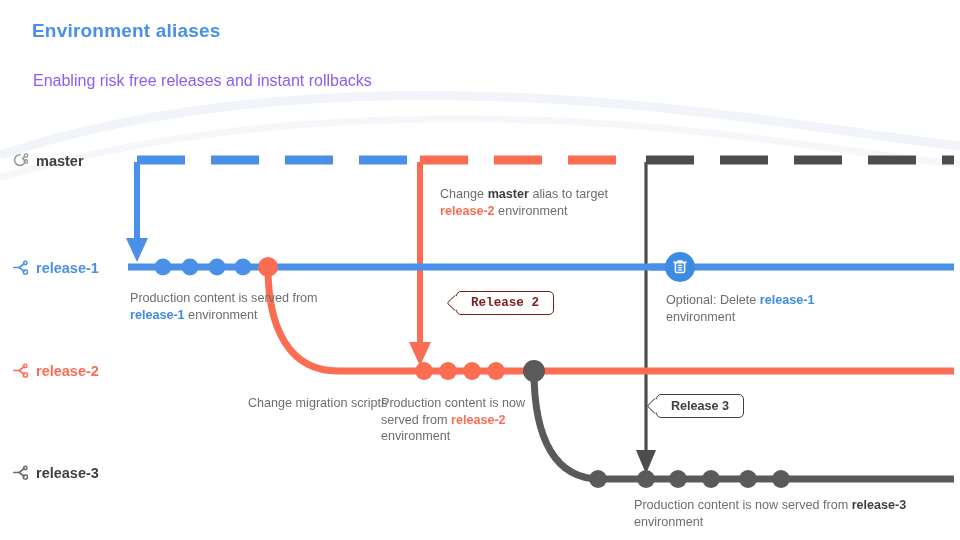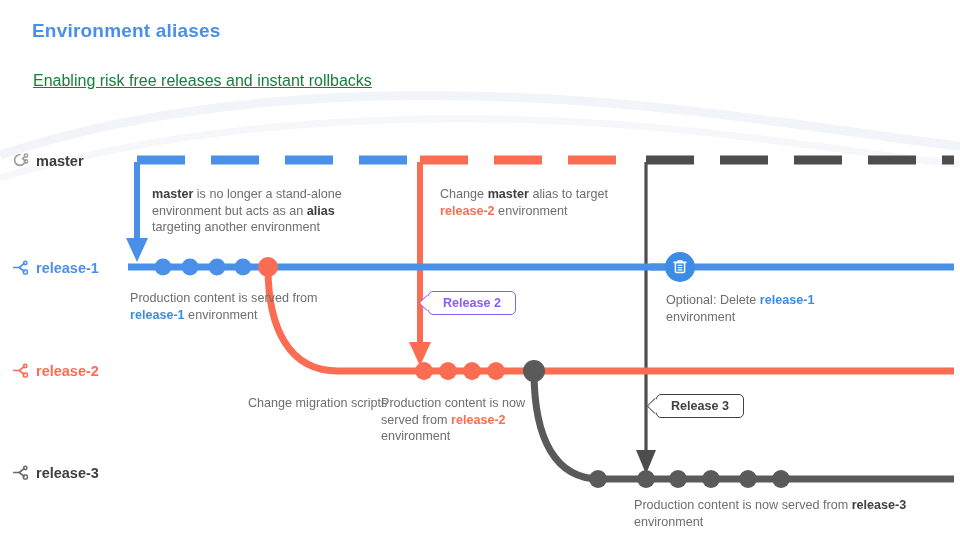--- a/index.html
+++ b/index.html
@@ -15,21 +15,21 @@
   .bg-swoosh{position:absolute;left:0;top:60px;width:960px;height:120px;pointer-events:none;}
 
   
   .title{
     position:absolute;left:32px;top:20px;
     font-size:19px;font-weight:bold;letter-spacing:.2px;
     color:#4a90e8;
   }
   .subtitle{
     position:absolute;left:33px;top:72px;
-    font-size:16px;color:#15803d;font-weight:normal;text-decoration:underline;
+    font-size:16px;color:#8b5cf6;font-weight:normal;
   }
 
   
   .lane-label{position:absolute;display:flex;align-items:center;gap:7px;font-size:14.5px;font-weight:bold;}
   .lane-label .ico{display:block;width:17px;height:17px;flex:0 0 17px;}
   .lane-master{left:12px;top:152px;color:#3f3f3f;}
   .lane-r1{left:12px;top:259px;color:#4a90e8;}
   .lane-r2{left:12px;top:362px;color:#fb6d52;}
   .lane-r3{left:12px;top:464px;color:#3f3f3f;}
 
@@ -53,21 +53,21 @@
     position:absolute;height:22px;display:flex;align-items:center;justify-content:center;
     padding:0 14px;border-radius:5px;border:1.6px solid currentColor;
     font-size:12.6px;font-weight:bold;background:#fff;
   }
   .tag .nub{
     position:absolute;left:-8px;top:50%;transform:translateY(-50%) rotate(45deg);
     width:11px;height:11px;background:#fff;
     border-left:1.6px solid currentColor;border-bottom:1.6px solid currentColor;
     border-radius:2px;
   }
-  .tag-r2{left:428px;top:291px;color:#8b5cf6;}
+  .tag-r2{left:456px;top:291px;color:#7f1d1d;font-family:Liberation Mono, monospace;}
   .tag-r3{left:656px;top:394px;color:#404040;}
 
   
   .del-badge{
     position:absolute;left:665px;top:252px;width:30px;height:30px;border-radius:50%;
     background:#3d8ce4;display:flex;align-items:center;justify-content:center;
   }
 </style>
 </head>
 <body>
@@ -175,21 +175,20 @@
   <div class="lane-label lane-r3">
     <svg class="ico" viewBox="0 0 20 20">
       <path d="M2 10 L8.5 10" stroke="#6b6b6b" stroke-width="1.9" stroke-linecap="round"></path>
       <path d="M8.5 10 L14.2 5.4 M8.5 10 L14.2 14.6" stroke="#6b6b6b" stroke-width="1.9" stroke-linecap="round"></path>
       <circle cx="15.6" cy="4.6" r="2.0" fill="none" stroke="#6b6b6b" stroke-width="1.8"></circle>
       <rect x="13.4" y="13.0" width="4.6" height="4.6" rx="1.2" fill="none" stroke="#6b6b6b" stroke-width="1.8"></rect>
     </svg>
     <span>release-3</span>
   </div>
 
-  <div class="note note-alias"><b>master</b><span> is no longer a stand-alone environment but acts as an </span><b>alias</b><span> targeting another environment</span></div>
 
   <div class="note note-chg2"><span>Change </span><b>master</b><span> alias to target </span><span class="coral">release-2</span><span> environment</span></div>
 
 
   <div class="note note-prod1"><span>Production content is served from </span><span class="blue">release-1</span><span> environment</span></div>
 
   <div class="note note-del"><span>Optional: Delete </span><span class="blue">release-1</span><span> environment</span></div>
 
   <div class="note note-migr">Change migration scripts</div>
 

